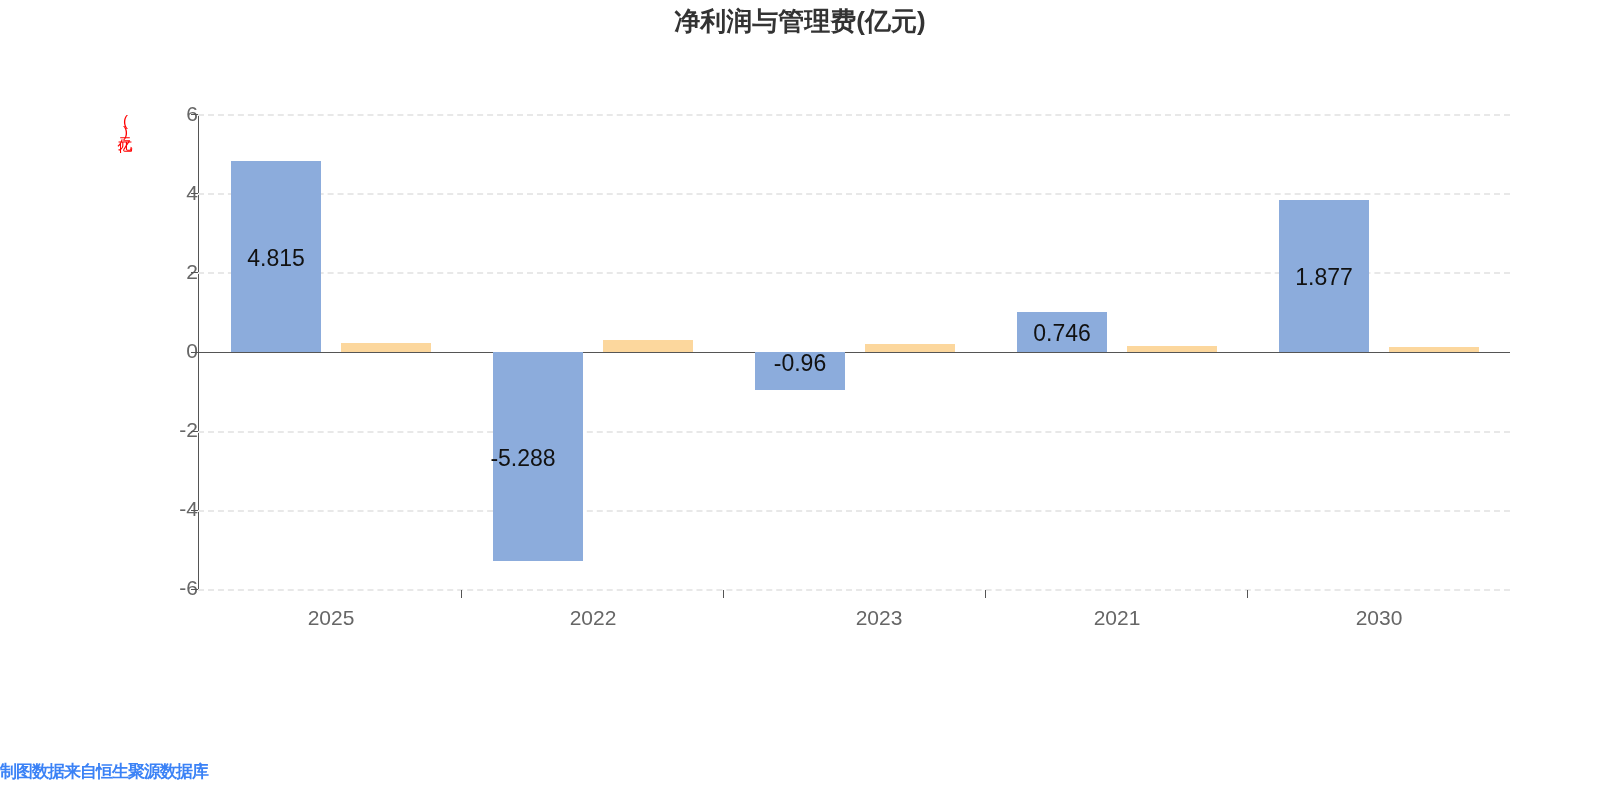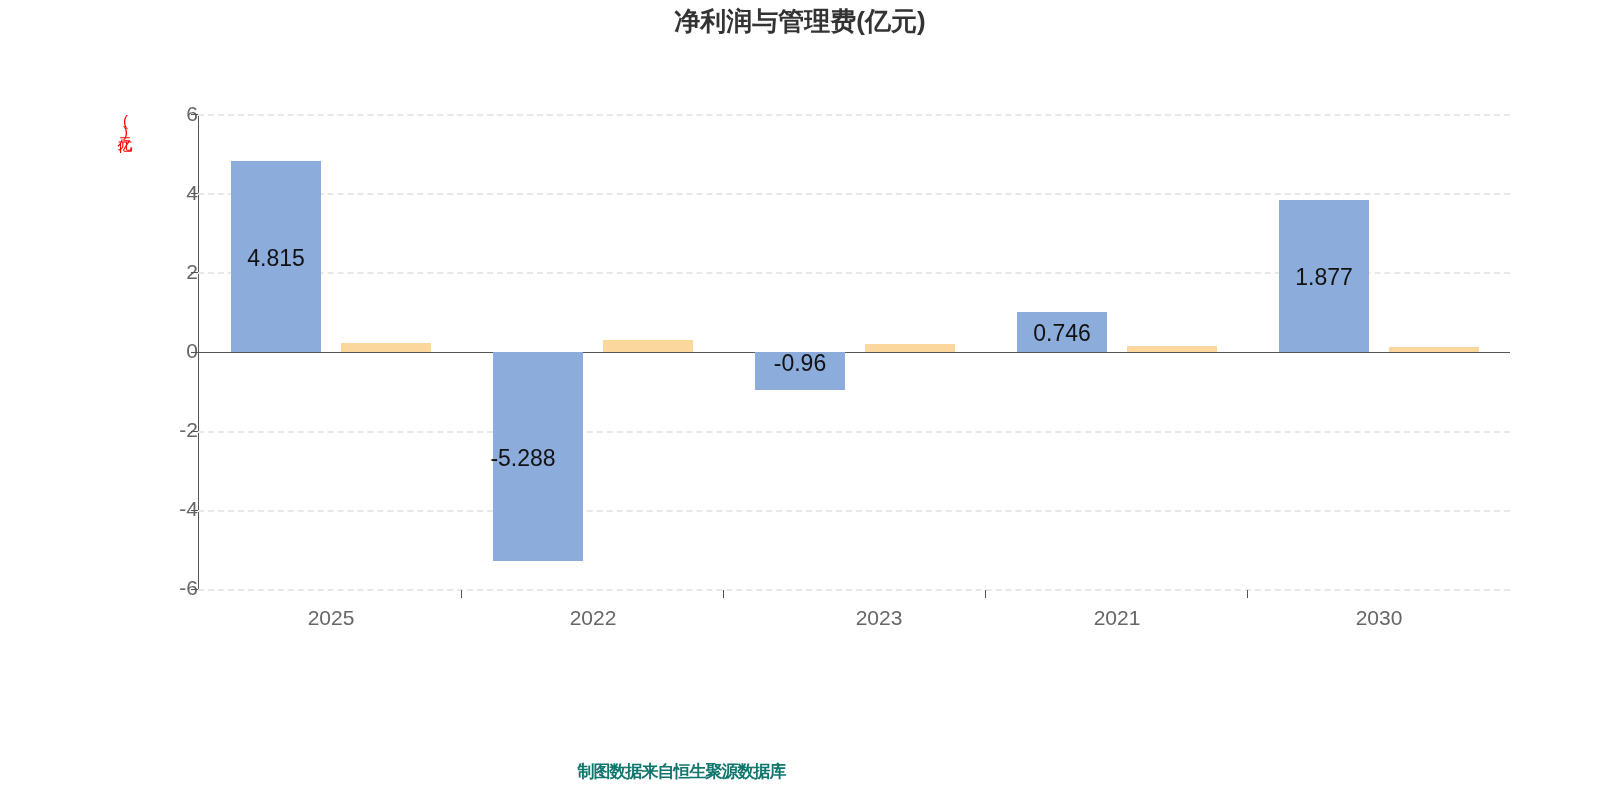--- a/index.html
+++ b/index.html
@@ -153,24 +153,24 @@
     font-size: 21px;
     color: #555555;
   }
 
   
   .footer {
     position: absolute;
     top: 760px;
     left: 0;
     width: 1363px;
-    text-align: center;
+    text-align: left;
     font-size: 17px;
     font-weight: bold;
-    color: #0f766e;
+    color: #3b82f6;
     letter-spacing: -1px;
   }
 </style>
 </head>
 <body>
 
 <div id="chart-root">
 
   <div class="chart-title">净利润与管理费(亿元)</div>
 

